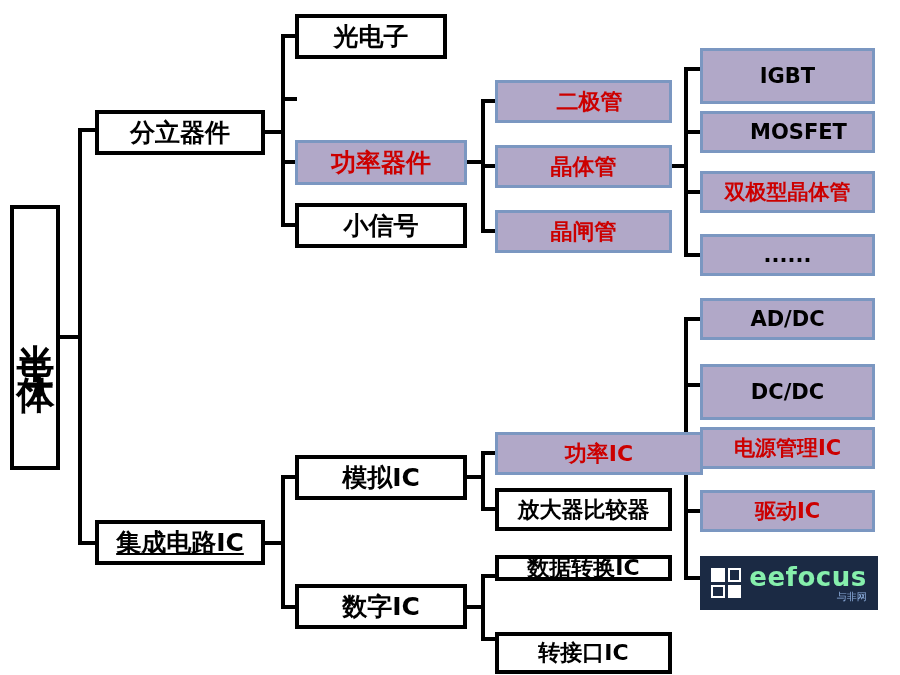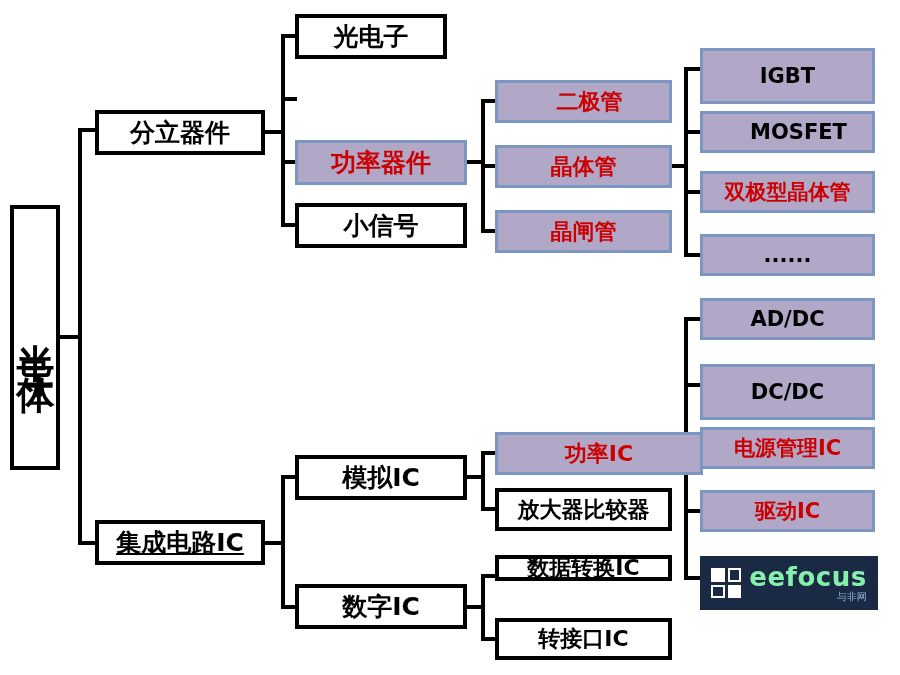--- a/index.html
+++ b/index.html
@@ -83,21 +83,21 @@
   <div class="box pbox red xs" style="left:700px;top:171px;width:175px;height:42px;">双极型晶体管</div>
   <div class="box pbox xs" style="left:700px;top:234px;width:175px;height:42px;">......</div>
 
   <div class="box" style="left:295px;top:455px;width:172px;height:45px;">模拟IC</div>
   <div class="box" style="left:295px;top:584px;width:172px;height:45px;">数字IC</div>
 
   <div class="box pbox red sm" style="left:495px;top:432px;width:208px;height:43px;">功率IC</div>
   <div class="box sm" style="left:495px;top:488px;width:177px;height:43px;">放大器比较器</div>
 
   <div class="box sm" style="left:495px;top:555px;width:177px;height:26px;">数据转换IC</div>
-  <div class="box sm" style="left:495px;top:618px;width:177px;height:42px;">转接口IC</div>
+  <div class="box sm" style="left:495px;top:632px;width:177px;height:42px;">转接口IC</div>
 
   <div class="box pbox xs" style="left:700px;top:298px;width:175px;height:42px;">AD/DC</div>
   <div class="box pbox xs" style="left:700px;top:364px;width:175px;height:56px;">DC/DC</div>
   <div class="box pbox red xs" style="left:700px;top:427px;width:175px;height:42px;">电源管理IC</div>
   <div class="box pbox red xs" style="left:700px;top:490px;width:175px;height:42px;">驱动IC</div>
 
   <div class="logo" style="left:700px;top:556px;width:178px;height:54px;">
     <span class="logo-grid">
       <span class="fill"></span>
         <span></span>

